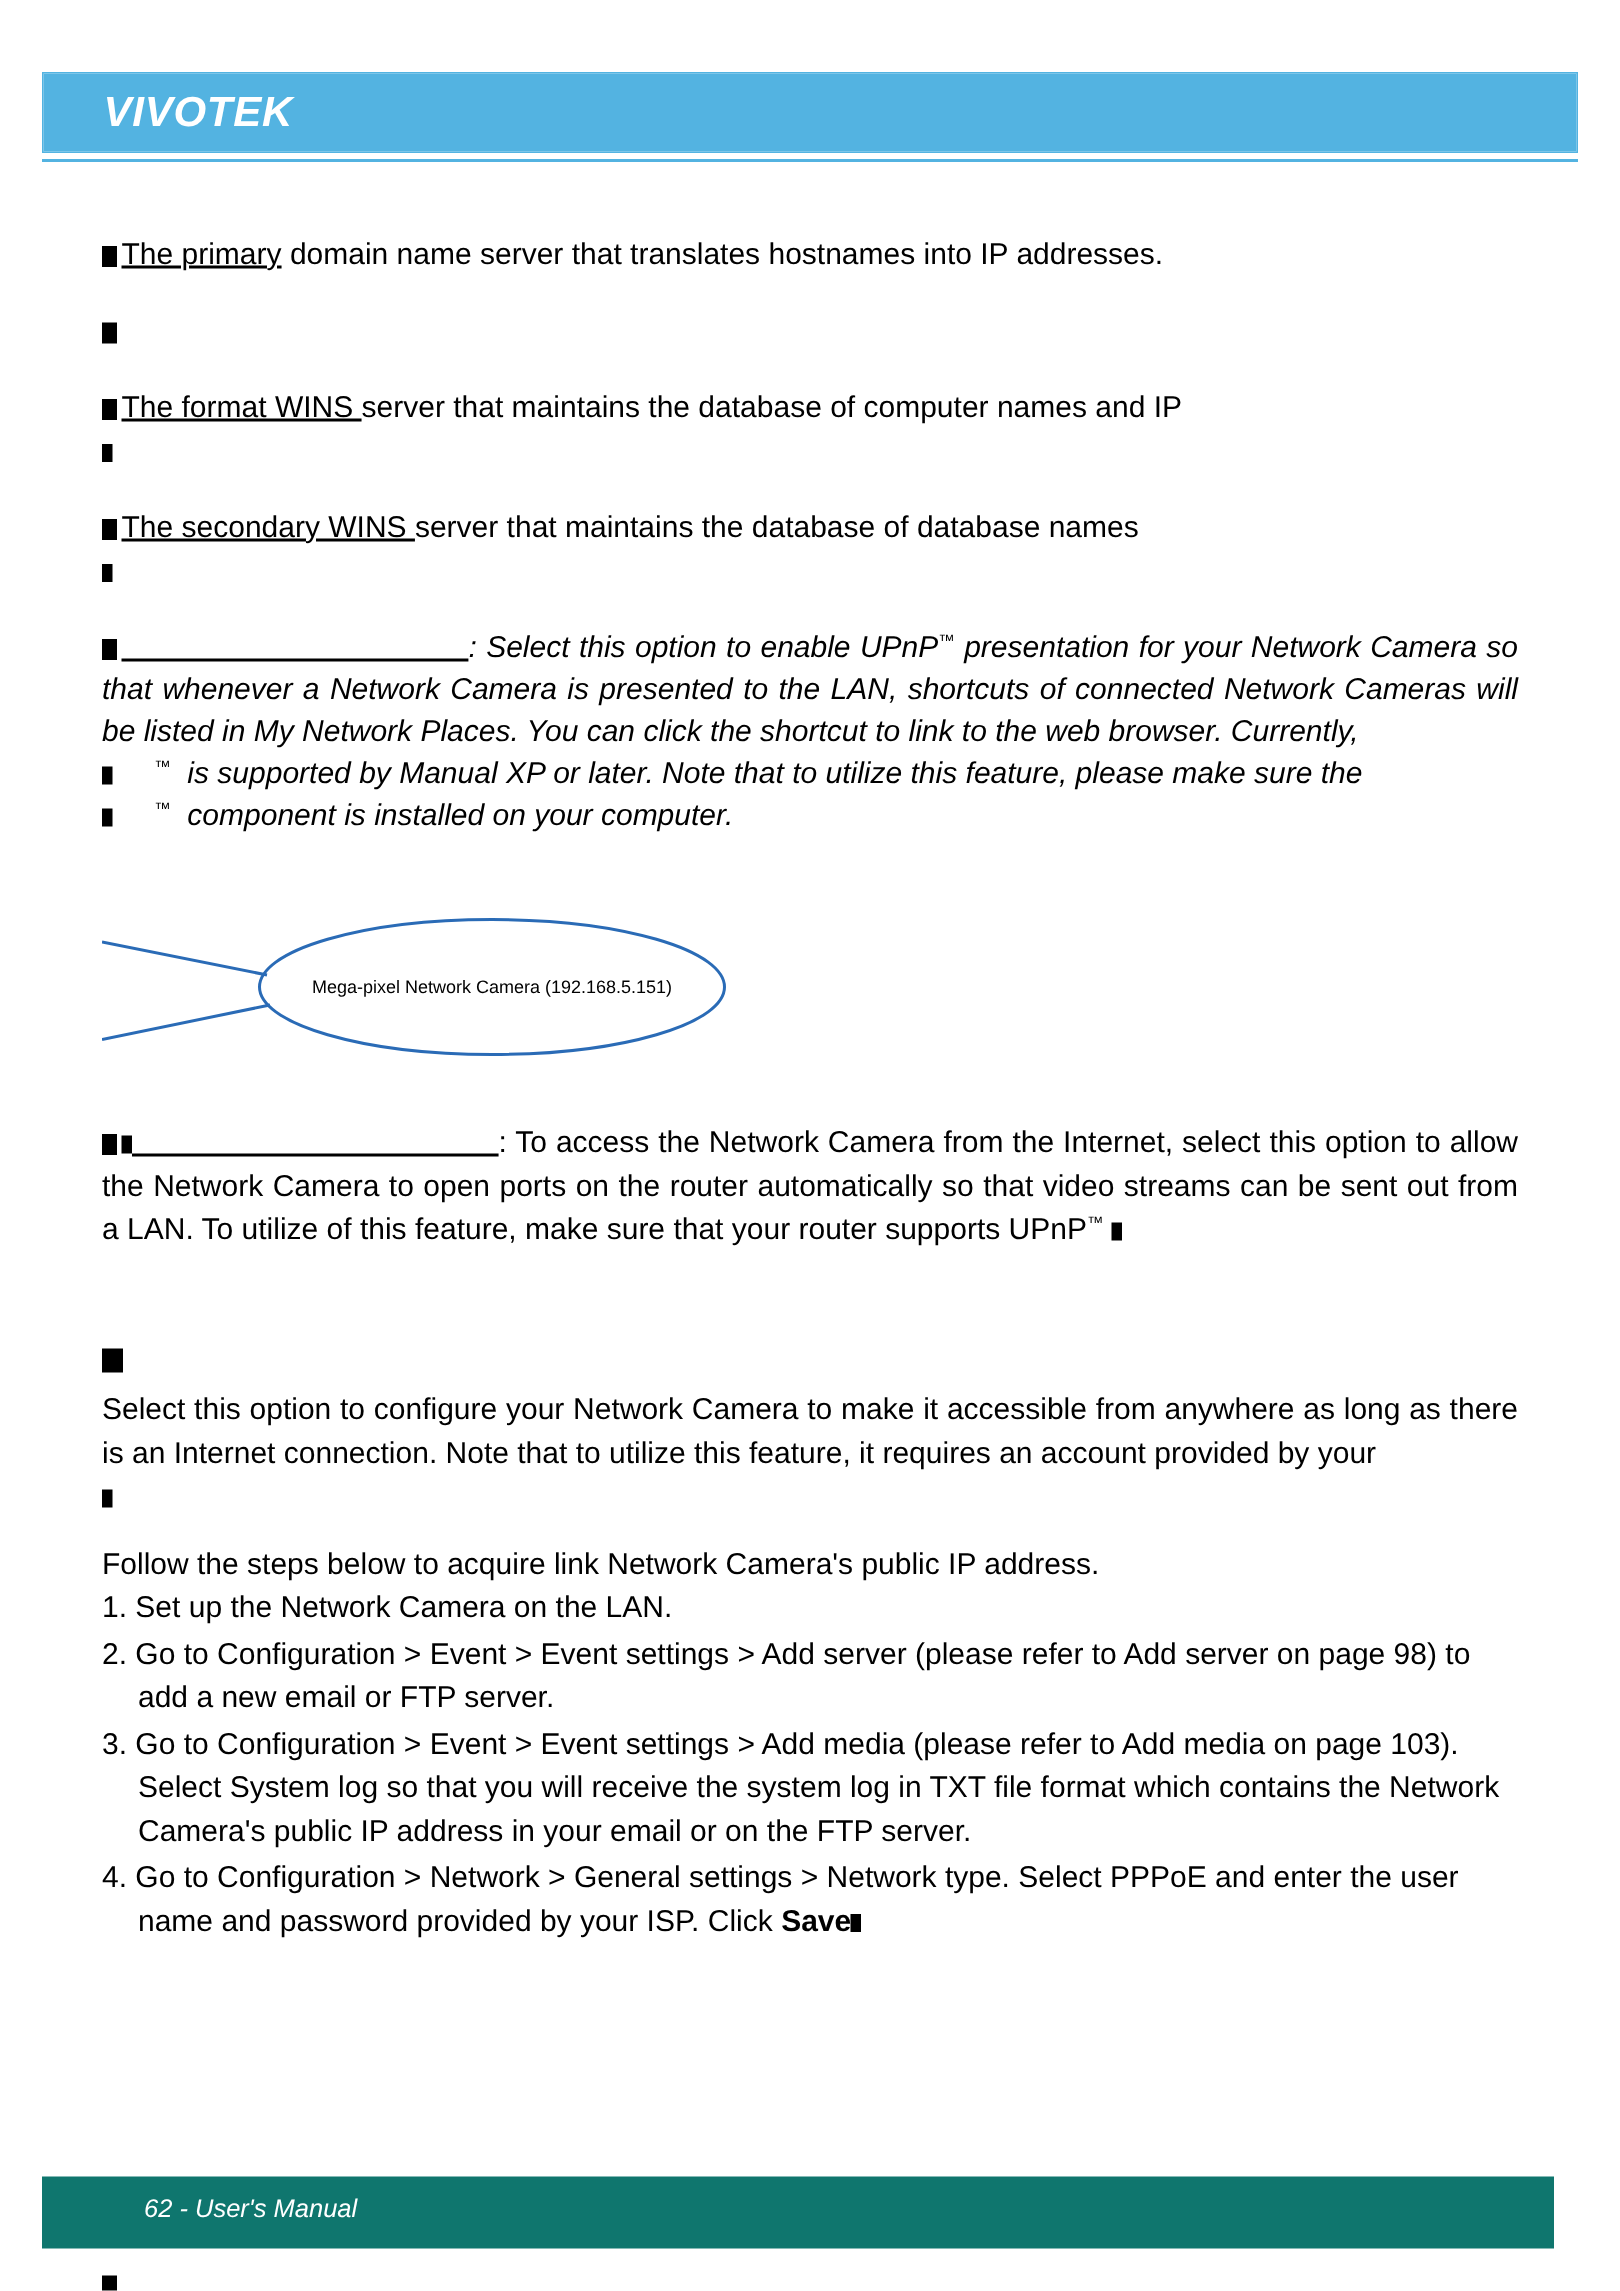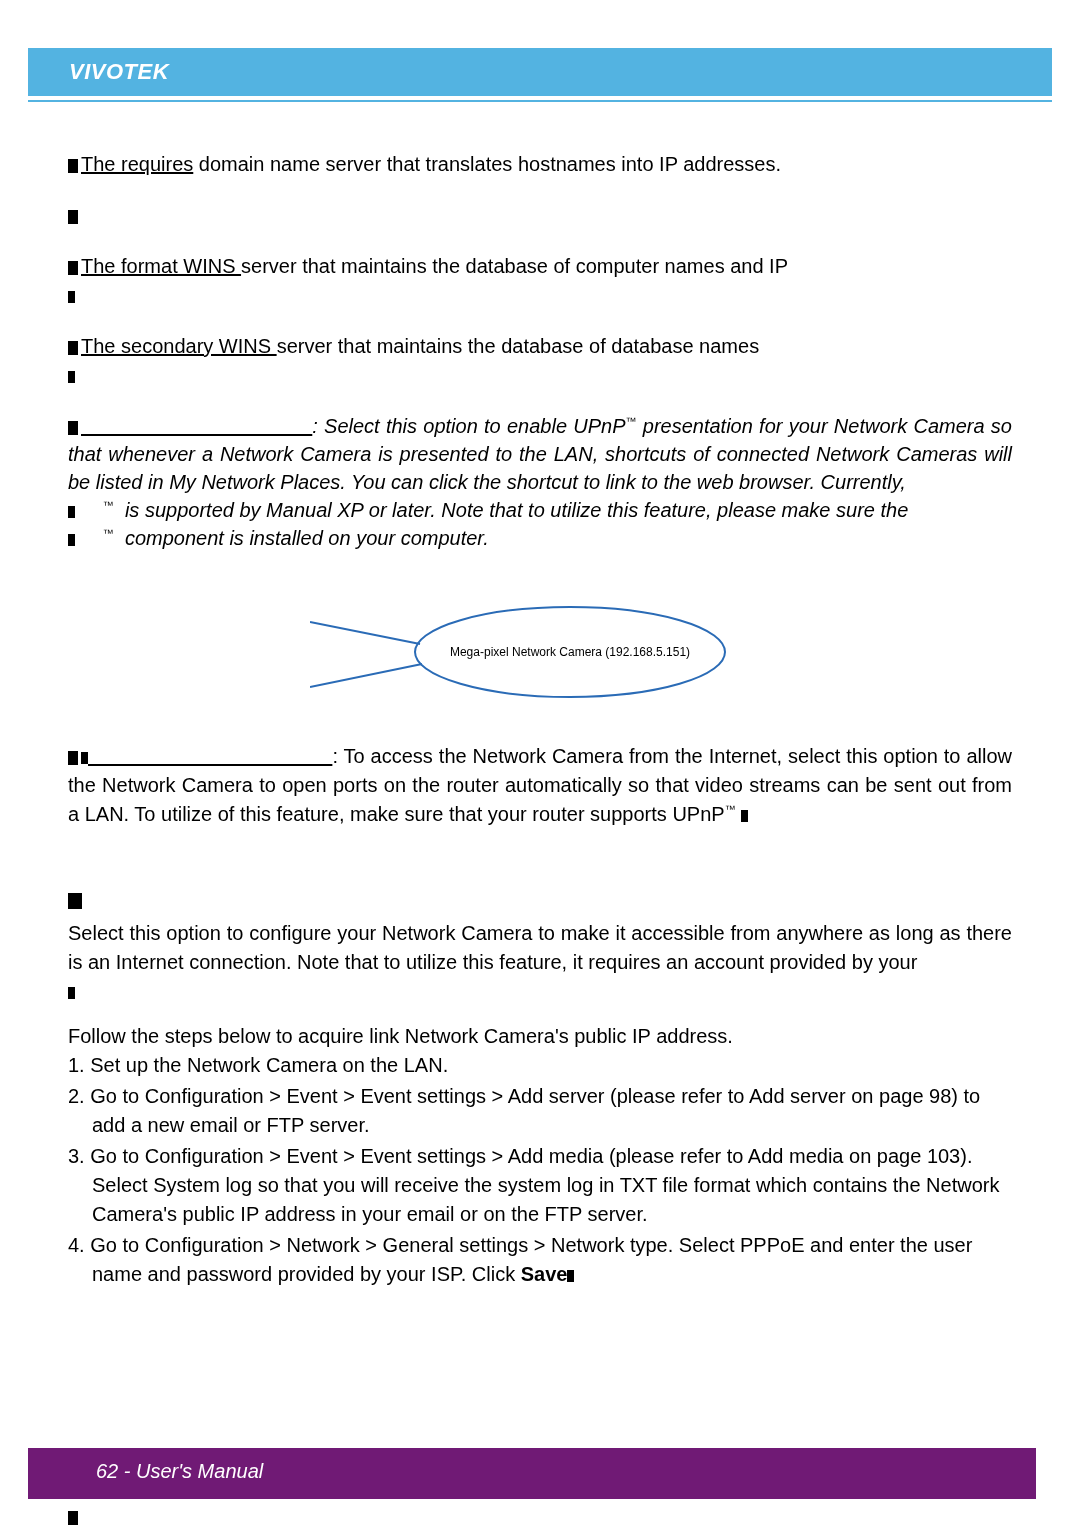--- a/index.html
+++ b/index.html
@@ -20,21 +20,21 @@
     margin: 0 28px;
     border: 1px solid #53b3e1;
     position: relative;
   }
   .header-inner {
     background: #53b3e1;
     padding: 10px 40px;
     color: #fff;
     font-style: italic;
     font-weight: bold;
-    font-size: 22px;
+    font-size: 28px;
     letter-spacing: 0.5px;
   }
   .divider-line{
     margin: 4px 28px 0 28px;
     border-top: 2px solid #53b3e1;
   }
   .content {
     padding: 48px 68px 0 68px;
     color: #000;
     font-size: 20px;
@@ -68,32 +68,32 @@
     width:14px; height:16px;
   }
   .steps { margin-top: 16px; }
   .steps .step { padding-left: 24px; text-indent: -24px; margin-bottom: 2px; }
   .bold { font-weight: bold; }
   .notes-block { margin-top: 180px; }
   .notes-block .blot-row { margin-bottom: 4px; }
   .footer {
     position: absolute;
     left: 0; right: 16px; bottom: 0;
-    background: #701a75;
+    background: #0f766e;
     color: #fff;
     font-style: italic;
-    font-size: 20px;
+    font-size: 17px;
     padding: 12px 40px 16px 68px;
     margin: 0 28px 28px 28px;
   }
   
   .callout-wrap {
     margin: 40px 0 30px 0;
     display: flex;
-    justify-content: center;
+    justify-content: flex-start;
     padding-right: 40px;
   }
   .ellipse-svg { display:block; }
   .ellipse-label {
     font-size: 12px;
     fill: #000;
   }
 </style>
 </head>
 <body>
@@ -103,21 +103,21 @@
   <div class="header-bar">
     <div class="header-inner">
       <span>VIVOTEK</span>
     </div>
   </div>
   <div class="divider-line"></div>
 
   <div class="content">
 
     <div class="para">
-      <span class="lead-blot"></span><span class="underline">The requires</span><span> domain name server that translates hostnames into IP addresses.</span>
+      <span class="lead-blot"></span><span class="underline">The primary</span><span> domain name server that translates hostnames into IP addresses.</span>
     </div>
 
     <div class="para">
       <span class="lead-blot"></span><span class="underline"></span>&nbsp;&nbsp;&nbsp;&nbsp;&nbsp;&nbsp;&nbsp;&nbsp;&nbsp;&nbsp;&nbsp;&nbsp;&nbsp;&nbsp;&nbsp;&nbsp;&nbsp;&nbsp;&nbsp;&nbsp;&nbsp;
     </div>
 
     <div class="para">
       <span class="lead-blot"></span><span class="underline">The format WINS </span><span>server that maintains the database of computer names and IP</span><br>
       <span class="small-blot"></span>
     </div>

